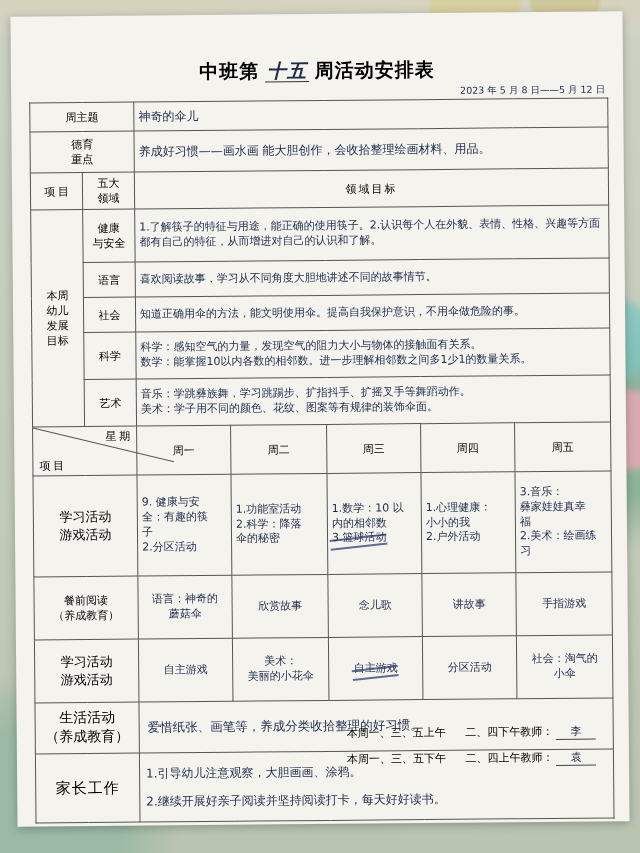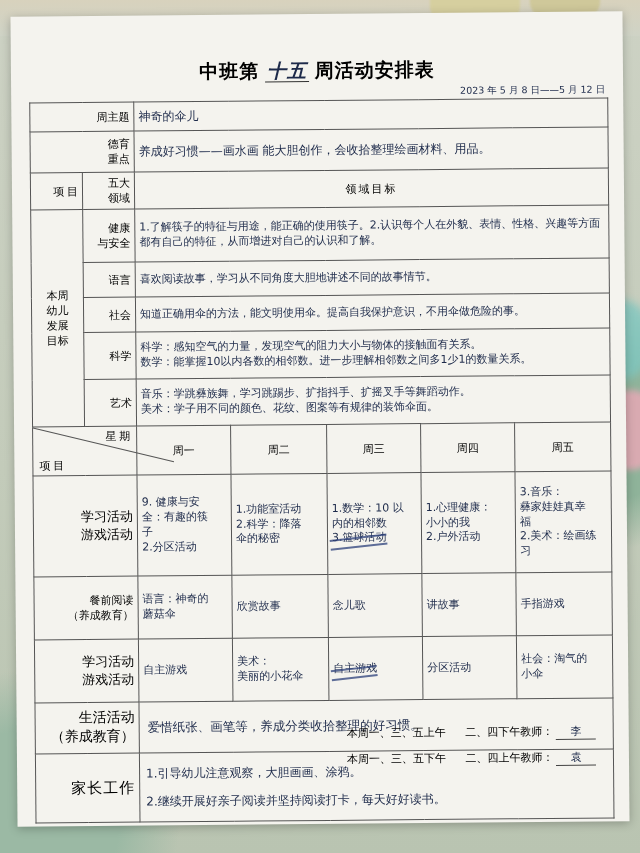--- a/index.html
+++ b/index.html
@@ -69,42 +69,42 @@
     border:1px solid #555;
     padding:3px 4px;
     font-size:11px;
     vertical-align:middle;
     line-height:1.35;
   }
   .hand{
     font-family:"DejaVu Sans","Liberation Sans",sans-serif;
     color:#1d2a4a;
   }
-  .c{text-align:right;}
+  .c{text-align:center;}
   .vhead2{
     text-align:center;font-size:12px;line-height:1.5;
   }
   .small{font-size:10px;}
   .tiny{font-size:9.5px;line-height:1.3;}
   .domaingoal{text-align:center;font-size:15px;letter-spacing:2px;}
   .slashcell{
     position:relative;height:30px;
   }
   .slashcell .s1{position:absolute;right:6px;top:2px;font-size:11px;}
   .slashcell .s2{position:absolute;left:6px;bottom:2px;font-size:11px;}
   .slashcell .line{
     position:absolute;left:0;top:0;width:100%;height:100%;
   }
   .slashcell .line:after{
     content:"";position:absolute;left:0;top:0;width:141%;height:1px;background:#555;
     transform-origin:0 0;transform:rotate(14deg);
   }
   .weekday{text-align:center;font-size:13px;margin-left:44px;}
   .act{font-size:12px;line-height:1.5;}
-  .actc{font-size:12.5px;text-align:left;line-height:1.5;}
+  .actc{font-size:12.5px;text-align:center;line-height:1.5;}
   .scribble{
     display:inline-block;position:relative;
   }
   .scribble:after{
     content:"";position:absolute;left:-2px;top:40%;width:104%;height:7px;
     border-top:2px solid #2b3f7a;border-bottom:2px solid #2b3f7a;
     transform:rotate(-6deg);opacity:.75;
   }
   .footer{
     position:absolute;left:18px;width:578px;font-size:11px;

